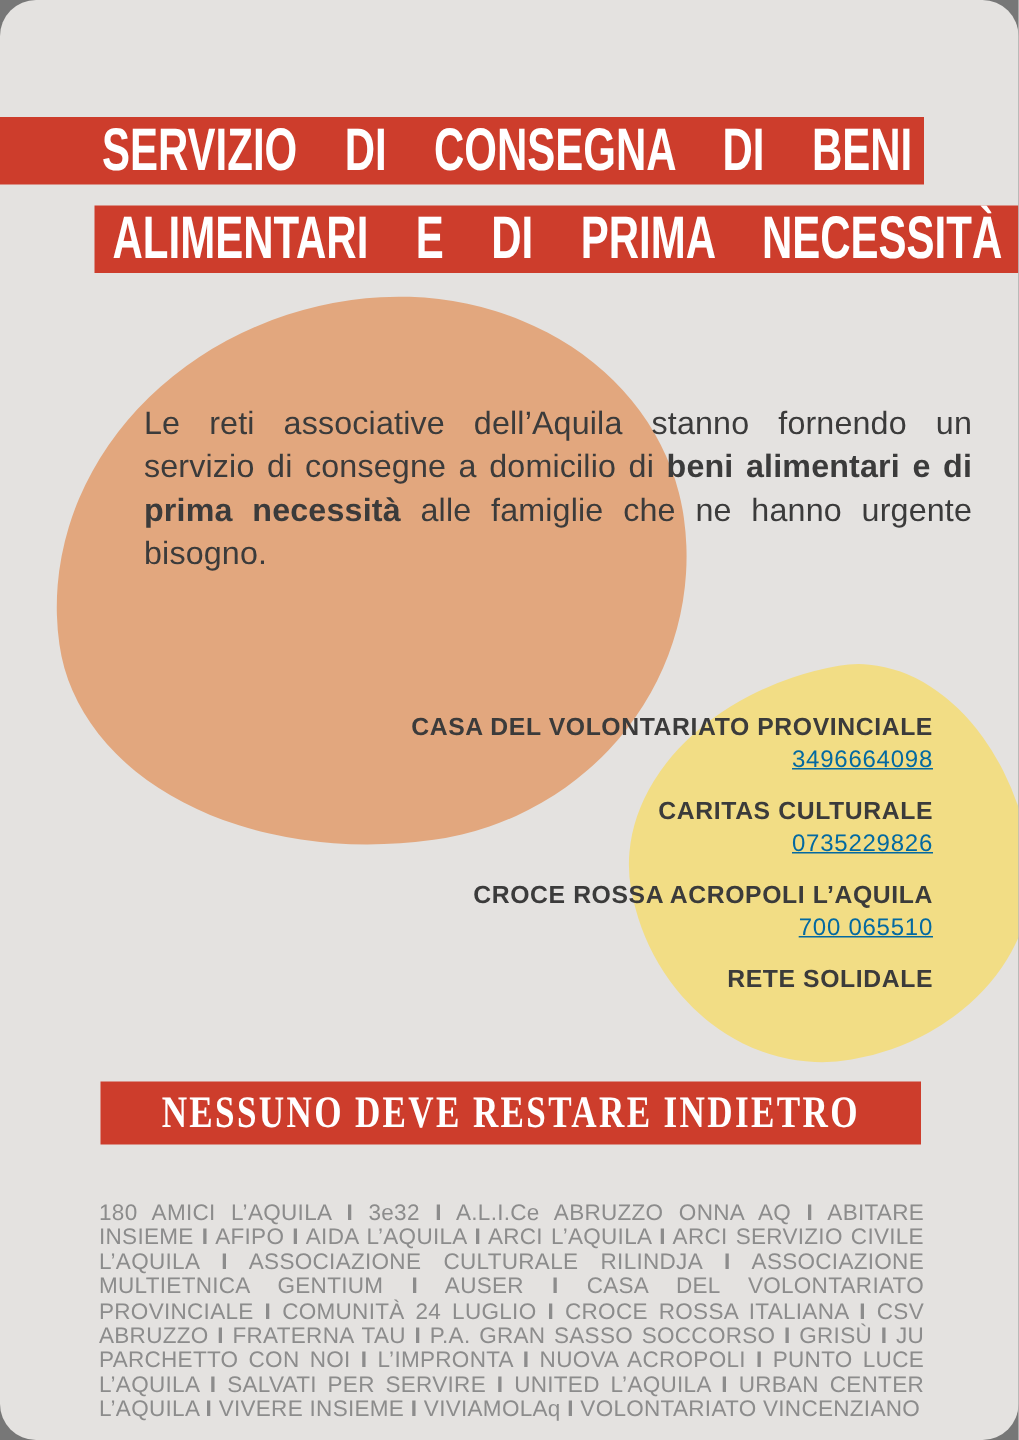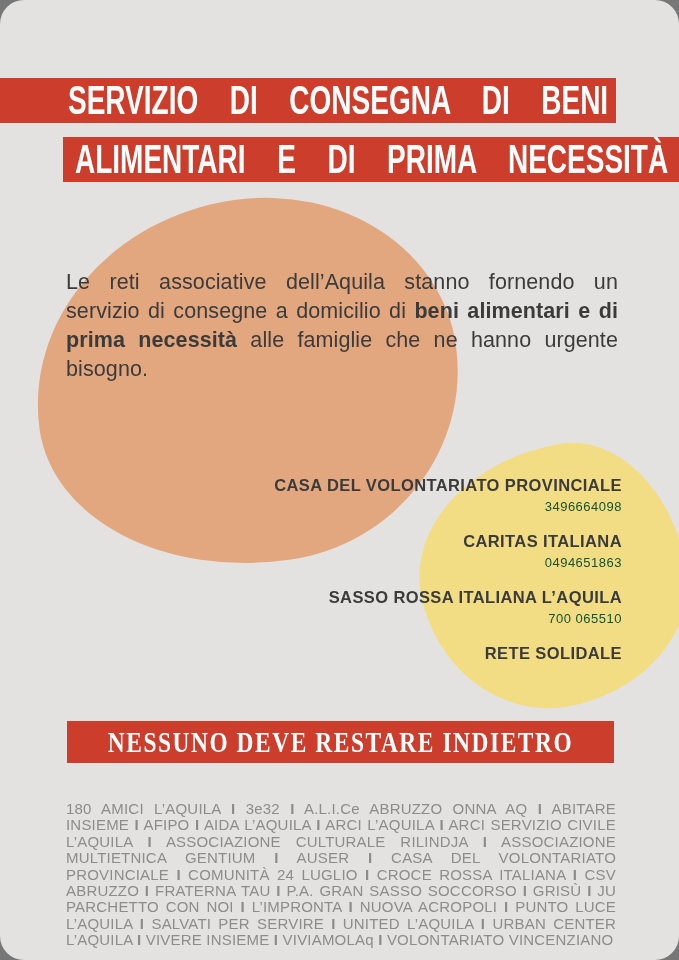--- a/index.html
+++ b/index.html
@@ -40,31 +40,31 @@
   .b3 .stretch3{
     display:block;width:128.2%;transform:scaleX(0.78);transform-origin:0 50%;
     font-size:30px;line-height:42px;letter-spacing:2px;text-align:center;
   }
   
   .body-par{
     position:absolute;z-index:1;left:66px;width:552px;
     color:var(--text-dark,#3b3b3b);
     font-size:21.5px;line-height:29px;text-align:justify;letter-spacing:0.1px;
   }
-  .p1{top:246px;}
+  .p1{top:246px;margin-left:30px;}
   .p2{top:391px;}
   .body-par b{font-weight:bold;}
   
   .contacts{
     position:absolute;z-index:1;right:57px;top:474px;text-align:right;
     color:var(--text-dark,#3b3b3b);
   }
   .contact{margin-bottom:13px;}
   .contact-name{font-weight:bold;font-size:16.5px;line-height:22px;letter-spacing:0.4px;}
-  .contact-phone{font-size:13px;line-height:21px;letter-spacing:0.5px;color:#14532d;}
+  .contact-phone{font-size:16px;line-height:21px;letter-spacing:0.5px;color:#0369a1;text-decoration:underline;}
   
   .orgs{
     position:absolute;z-index:1;left:66px;top:786px;width:550px;
     font-size:15px;line-height:16.4px;letter-spacing:0.2px;
     color:var(--text-gray,#8c8c8c);text-align:justify;
   }
   .sep{font-weight:bold;}
 </style>
 </head>
 <body>
@@ -84,25 +84,25 @@
 
   <p class="body-par p1"><span>Le reti associative dell’Aquila stanno fornendo un servizio di consegne a domicilio di </span><b>beni alimentari e di prima necessità</b><span> alle famiglie che ne hanno urgente bisogno.</span></p>
 
 
   <div class="contacts">
       <div class="contact">
         <div class="contact-name">CASA DEL VOLONTARIATO PROVINCIALE</div>
         <div class="contact-phone">3496664098</div>
       </div>
       <div class="contact">
-        <div class="contact-name">CARITAS ITALIANA</div>
-        <div class="contact-phone">0494651863</div>
+        <div class="contact-name">CARITAS CULTURALE</div>
+        <div class="contact-phone">0735229826</div>
       </div>
       <div class="contact">
-        <div class="contact-name">SASSO ROSSA ITALIANA L’AQUILA</div>
+        <div class="contact-name">CROCE ROSSA ACROPOLI L’AQUILA</div>
         <div class="contact-phone">700 065510</div>
       </div>
       <div class="contact">
         <div class="contact-name">RETE SOLIDALE</div>
       </div>
     </div>
 
   <div class="banner b3">
     <span class="stretch3">NESSUNO DEVE RESTARE INDIETRO</span>
   </div>

